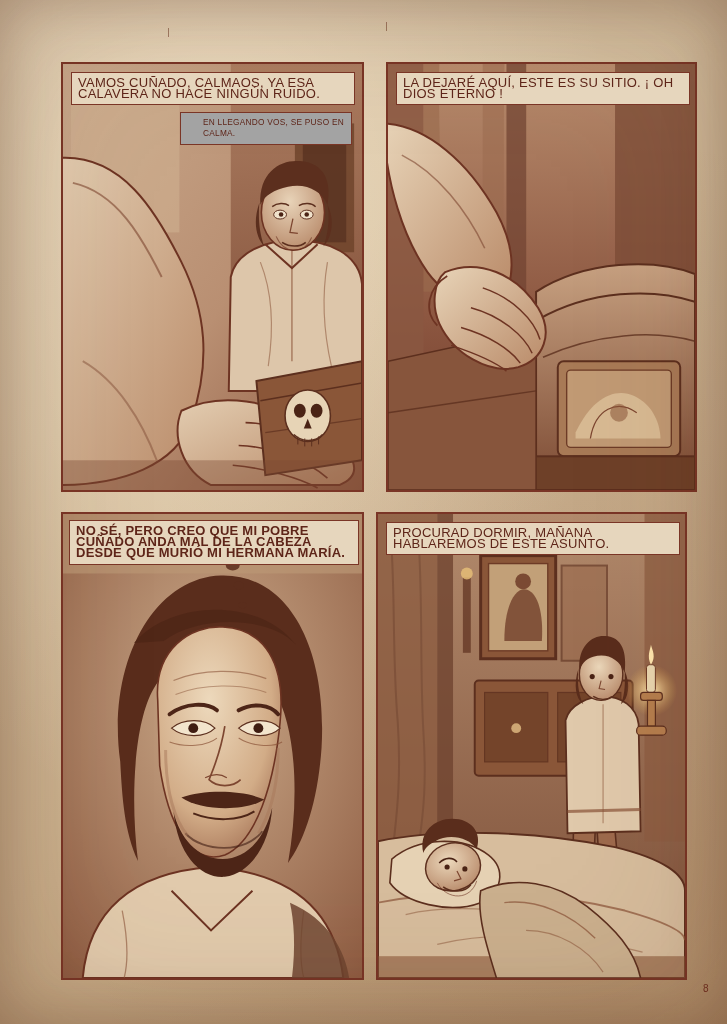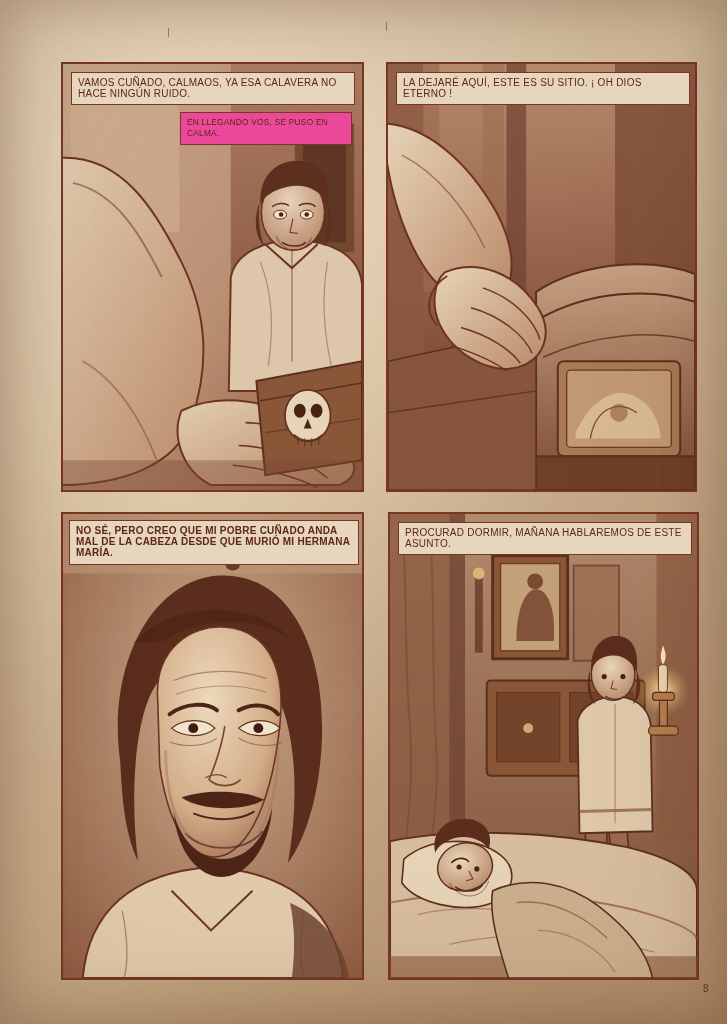--- a/index.html
+++ b/index.html
@@ -54,50 +54,50 @@
     position: absolute;
     border: 2px solid #7a3526;
     box-sizing: border-box;
     overflow: hidden;
     background: #c6a384;
   }
   
   #panel-1 { left: 0px;   top: 0px;   width: 303px; height: 430px; }
   #panel-2 { left: 325px; top: 0px;   width: 311px; height: 430px; }
   #panel-3 { left: 0px;   top: 450px; width: 303px; height: 468px; }
-  #panel-4 { left: 327px; top: 450px; width: 311px; height: 468px; }
+  #panel-4 { left: 315px; top: 450px; width: 311px; height: 468px; }
 
   
   .art { position: absolute; inset: 0; }
   .art svg { display: block; width: 100%; height: 100%; }
 
   
   .caption {
     position: absolute;
     background: #e6d6bd;
     border: 1.5px solid #7a3526;
     color: #5e2519;
-    font-size: 10px;
+    font-size: 13px;
     line-height: 11.2px;
     letter-spacing: 0.25px;
     padding: 4px 5px 4px 6px;
     box-sizing: border-box;
     font-family: "Liberation Sans", sans-serif;
     text-transform: uppercase;
     z-index: 5;
   }
   .balloon {
     position: absolute;
-    background: #ec4899;
+    background: #a3a3a3;
     border: 1.5px solid #7a3526;
     color: #5e2519;
     font-size: 8.3px;
     line-height: 11.2px;
     letter-spacing: 0.25px;
-    padding: 4px 5px 4px 6px;
+    padding: 4px 5px 4px 22px;
     box-sizing: border-box;
     text-transform: uppercase;
     z-index: 5;
   }
 
   
   #cap-1 { left: 8px;  top: 8px;  width: 284px; height: 33px; }
   #bal-1 { left: 117px; top: 48px; width: 172px; height: 33px; }
   #cap-2 { left: 8px;  top: 8px;  width: 294px; height: 33px; }
   #cap-3 { left: 6px;  top: 6px;  width: 290px; height: 45px; font-weight: bold; }

